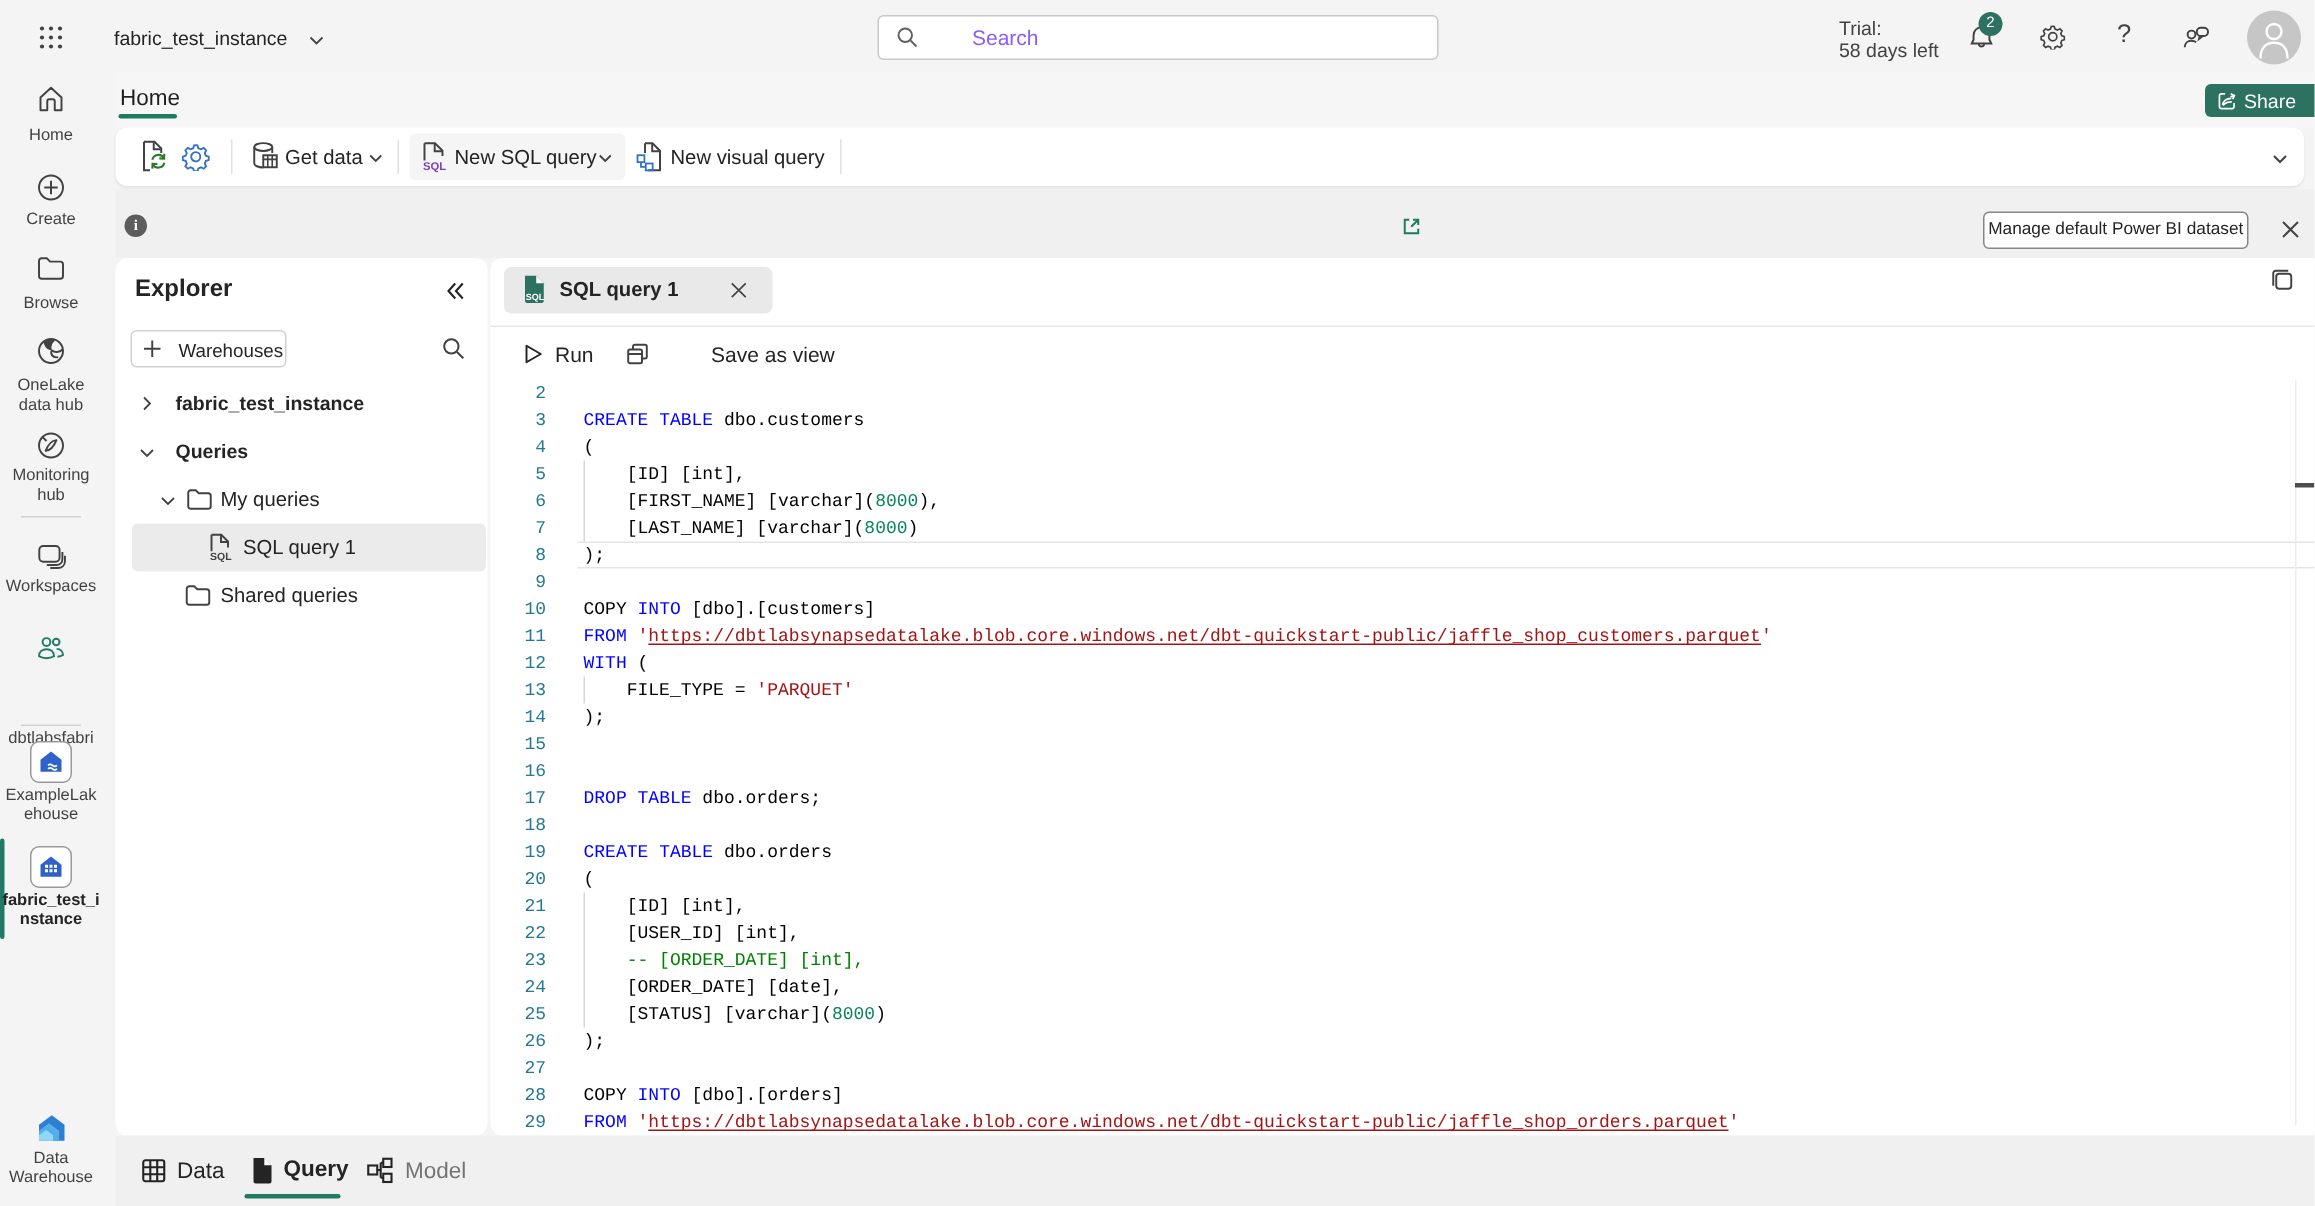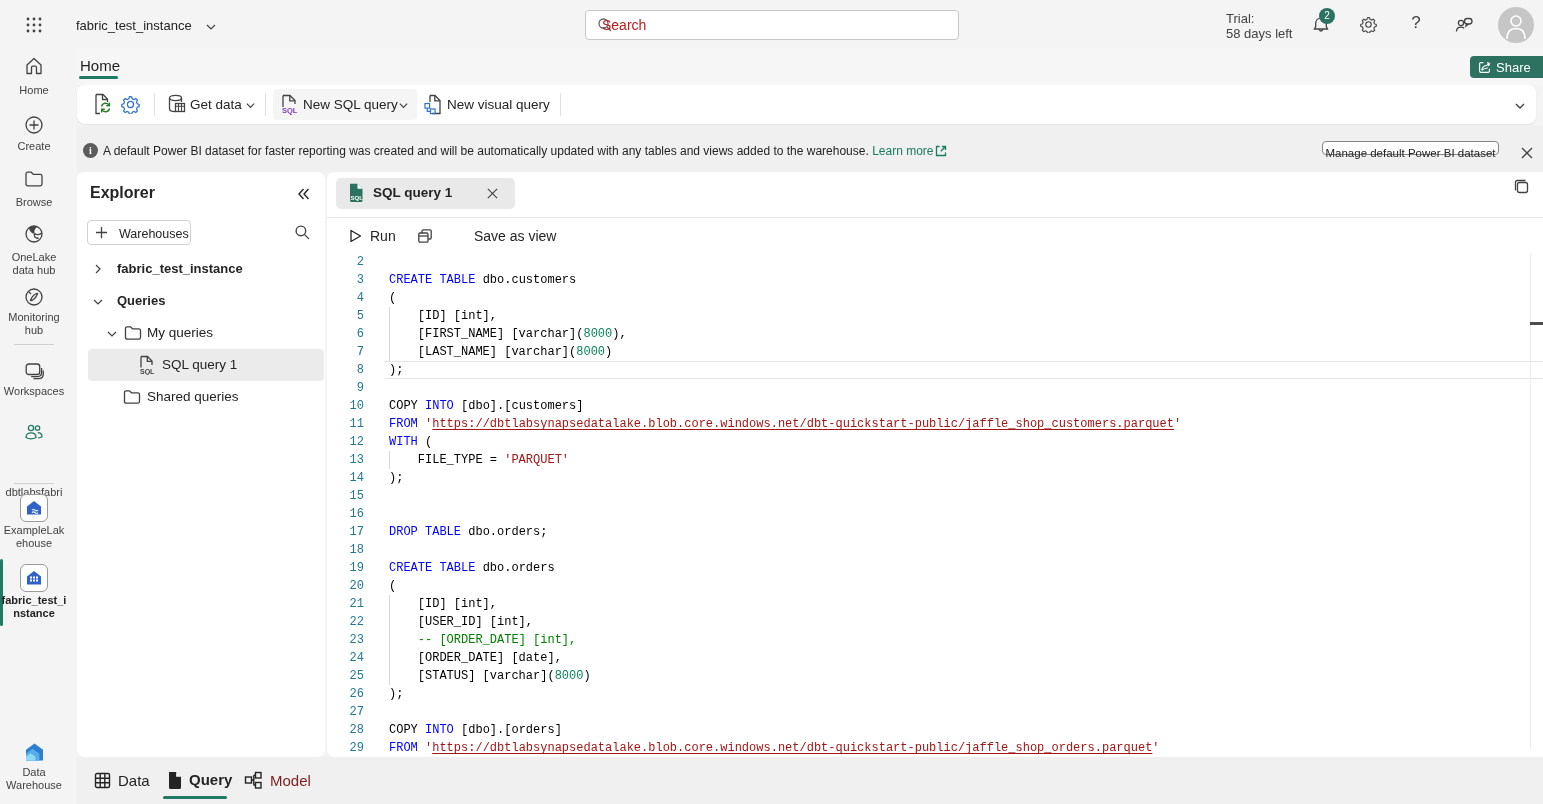--- a/index.html
+++ b/index.html
@@ -37,21 +37,21 @@
   <div class="abs" style="left:76px;top:18px;font-size:13px;color:#242424;">fabric_test_instance</div>
   <svg class="abs" style="left:205px;top:21px;" width="12" height="12" viewBox="0 0 12 12">
     <path d="M2 4 L6 8 L10 4" stroke="#424242" stroke-width="1.2" fill="none"></path>
   </svg>
 
   <div class="abs" style="left:585px;top:10px;width:374px;height:30px;background:#fff;border:1px solid #c8c8c8;border-radius:4px;"></div>
   <svg class="abs" style="left:597px;top:17px;" width="16" height="16" viewBox="0 0 16 16">
     <circle cx="6.5" cy="6.5" r="4.5" stroke="#616161" stroke-width="1.3" fill="none"></circle>
     <path d="M10 10 L14 14" stroke="#616161" stroke-width="1.3"></path>
   </svg>
-  <div class="abs" style="left:602px;top:17px;font-size:14px;color:#b91c1c;">Search</div>
+  <div class="abs" style="left:648px;top:17px;font-size:14px;color:#8b5cf6;">Search</div>
 
   <div class="abs" style="left:1226px;top:11px;font-size:13px;color:#424242;line-height:15px;">Trial:<br>58 days left</div>
 
   <svg class="abs" style="left:1312px;top:16px;" width="18" height="18" viewBox="0 0 18 18">
     <path d="M9 2.2 C5.9 2.2 3.7 4.5 3.7 7.5 L3.7 10.5 L2.5 13 L15.5 13 L14.3 10.5 L14.3 7.5 C14.3 4.5 12.1 2.2 9 2.2 Z" class="icon"></path>
     <path d="M7.2 13.4 C7.4 14.4 8.1 15 9 15 C9.9 15 10.6 14.4 10.8 13.4" class="icon"></path>
   </svg>
   <div class="abs" style="left:1319px;top:8px;width:16px;height:16px;border-radius:50%;background:#2d7261;color:#fff;font-size:10px;text-align:center;line-height:16px;">2</div>
 
   <svg class="abs" style="left:1360px;top:16px;" width="17" height="17" viewBox="0 0 20 20">
@@ -143,26 +143,25 @@
   <div class="abs" style="left:370px;top:12px;font-size:13.5px;">New visual query</div>
   <div class="abs" style="left:483px;top:8px;width:1px;height:23px;background:#e0e0e0;"></div>
 
   <svg class="abs" style="left:1437px;top:15px;" width="12" height="12" viewBox="0 0 12 12">
     <path d="M2 4 L6 8 L10 4" stroke="#424242" stroke-width="1.4" fill="none"></path>
   </svg>
 </div>
 
 <div class="abs" style="left:77px;top:126px;width:1466px;height:46px;background:#f0f0f0;">
   <div class="abs" style="left:6px;top:17px;width:15px;height:15px;border-radius:50%;background:#5c5c5c;color:#fff;font-size:10px;font-weight:700;text-align:center;line-height:15px;font-family:'Liberation Serif',serif;">i</div>
-  <div class="abs" style="left:26px;top:18px;font-size:12px;color:#242424;">A default Power BI dataset for faster reporting was created and will be automatically updated with any tables and views added to the warehouse. <span style="color:#1b7a5f;">Learn more</span></div>
   <svg class="abs" style="left:857px;top:18px;" width="14" height="14" viewBox="0 0 14 14">
     <path d="M5.5 2.5 L2.5 2.5 L2.5 11.5 L11.5 11.5 L11.5 8.5" fill="none" stroke="#1b7a5f" stroke-width="1.3"></path>
     <path d="M8 2.5 L11.5 2.5 L11.5 6 M11.3 2.7 L6.8 7.2" fill="none" stroke="#1b7a5f" stroke-width="1.3"></path>
   </svg>
-  <div class="abs" style="left:1245px;top:15px;width:177px;height:14px;background:#fff;border:1px solid #868686;border-radius:4px;font-size:11.5px;text-align:center;line-height:23px;color:#242424;white-space:nowrap;">Manage default Power BI dataset</div>
+  <div class="abs" style="left:1245px;top:15px;width:177px;height:25px;background:#fff;border:1px solid #868686;border-radius:4px;font-size:11.5px;text-align:center;line-height:23px;color:#242424;white-space:nowrap;">Manage default Power BI dataset</div>
   <svg class="abs" style="left:1443px;top:20px;" width="14" height="14" viewBox="0 0 14 14">
     <path d="M2 2 L12 12 M12 2 L2 12" stroke="#424242" stroke-width="1.3"></path>
   </svg>
 </div>
 
 <div class="abs" style="left:77px;top:172px;width:248px;height:585px;background:#fff;border-radius:8px;">
   <div class="abs" style="left:13px;top:12px;font-size:16px;font-weight:700;color:#242424;">Explorer</div>
   <svg class="abs" style="left:219px;top:14px;" width="16" height="16" viewBox="0 0 16 16">
     <path d="M7.5 3 L3 8 L7.5 13 M12.5 3 L8 8 L12.5 13" stroke="#242424" stroke-width="1.4" fill="none"></path>
   </svg>
@@ -319,21 +318,21 @@
     <path d="M9.2 1 L9.2 5.8 L14 5.8 Z" fill="#fff"></path>
   </svg>
   <div class="abs" style="left:112px;top:14px;font-size:15px;font-weight:700;color:#242424;text-align:center;">Query</div>
   <div class="abs" style="left:86px;top:39px;width:64px;height:3px;background:#217a63;border-radius:2px;"></div>
   <svg class="abs" style="left:167px;top:14px;" width="19" height="19" viewBox="0 0 19 19">
     <rect x="1.5" y="6" width="6" height="6" fill="none" stroke="#242424" stroke-width="1.4"></rect>
     <rect x="11.5" y="1.5" width="5.5" height="5.5" fill="none" stroke="#242424" stroke-width="1.4"></rect>
     <rect x="11.5" y="11.5" width="5.5" height="5.5" fill="none" stroke="#242424" stroke-width="1.4"></rect>
     <path d="M7.5 9 L9.8 9 M9.8 4.2 L11.5 4.2 M9.8 14.2 L11.5 14.2 M9.8 4.2 L9.8 14.2" fill="none" stroke="#242424" stroke-width="1.4"></path>
   </svg>
-  <div class="abs" style="left:193px;top:15px;font-size:15px;color:#7f1d1d;">Model</div>
+  <div class="abs" style="left:193px;top:15px;font-size:15px;color:#737373;">Model</div>
 </div>
 
 <div class="abs" id="rail" style="left:0;top:0px;width:68px;height:804px;">
 
   <svg class="abs" style="left:24px;top:56px;" width="20" height="20" viewBox="0 0 20 20">
     <path class="icon" d="M3 9 L10 2.5 L17 9 L17 17.5 L12.5 17.5 L12.5 11.5 C12.5 10.7 12 10.2 11.2 10.2 L8.8 10.2 C8 10.2 7.5 10.7 7.5 11.5 L7.5 17.5 L3 17.5 Z" stroke-linejoin="round"></path>
   </svg>
   <div class="abs lbl" style="left:0;top:84px;">Home</div>
 
   <svg class="abs" style="left:24px;top:115px;" width="20" height="20" viewBox="0 0 20 20">

